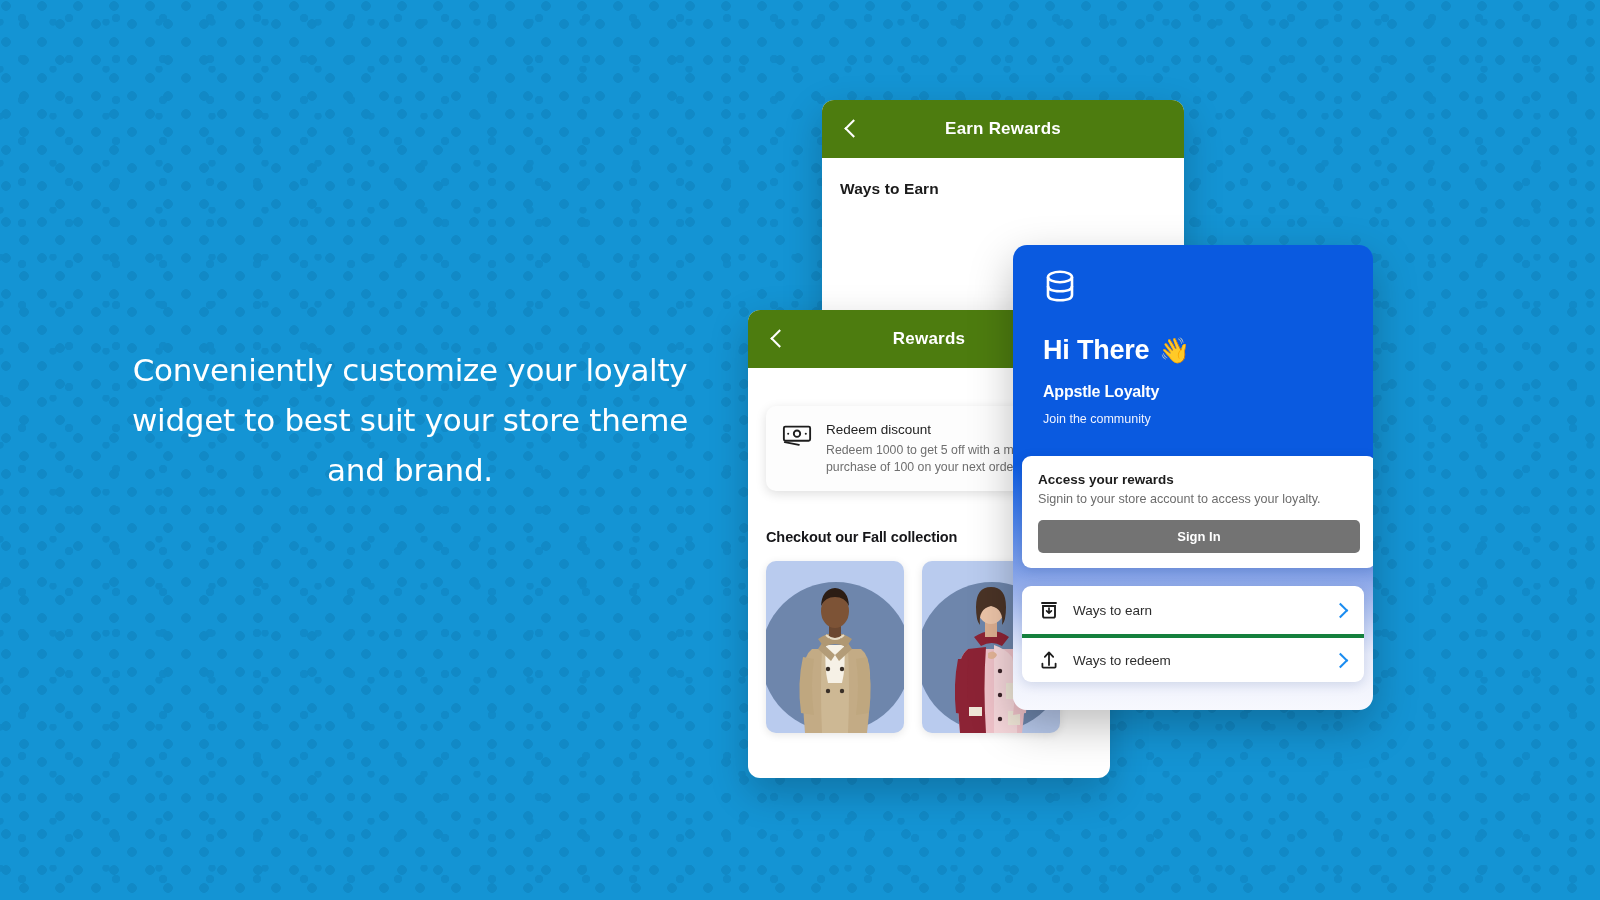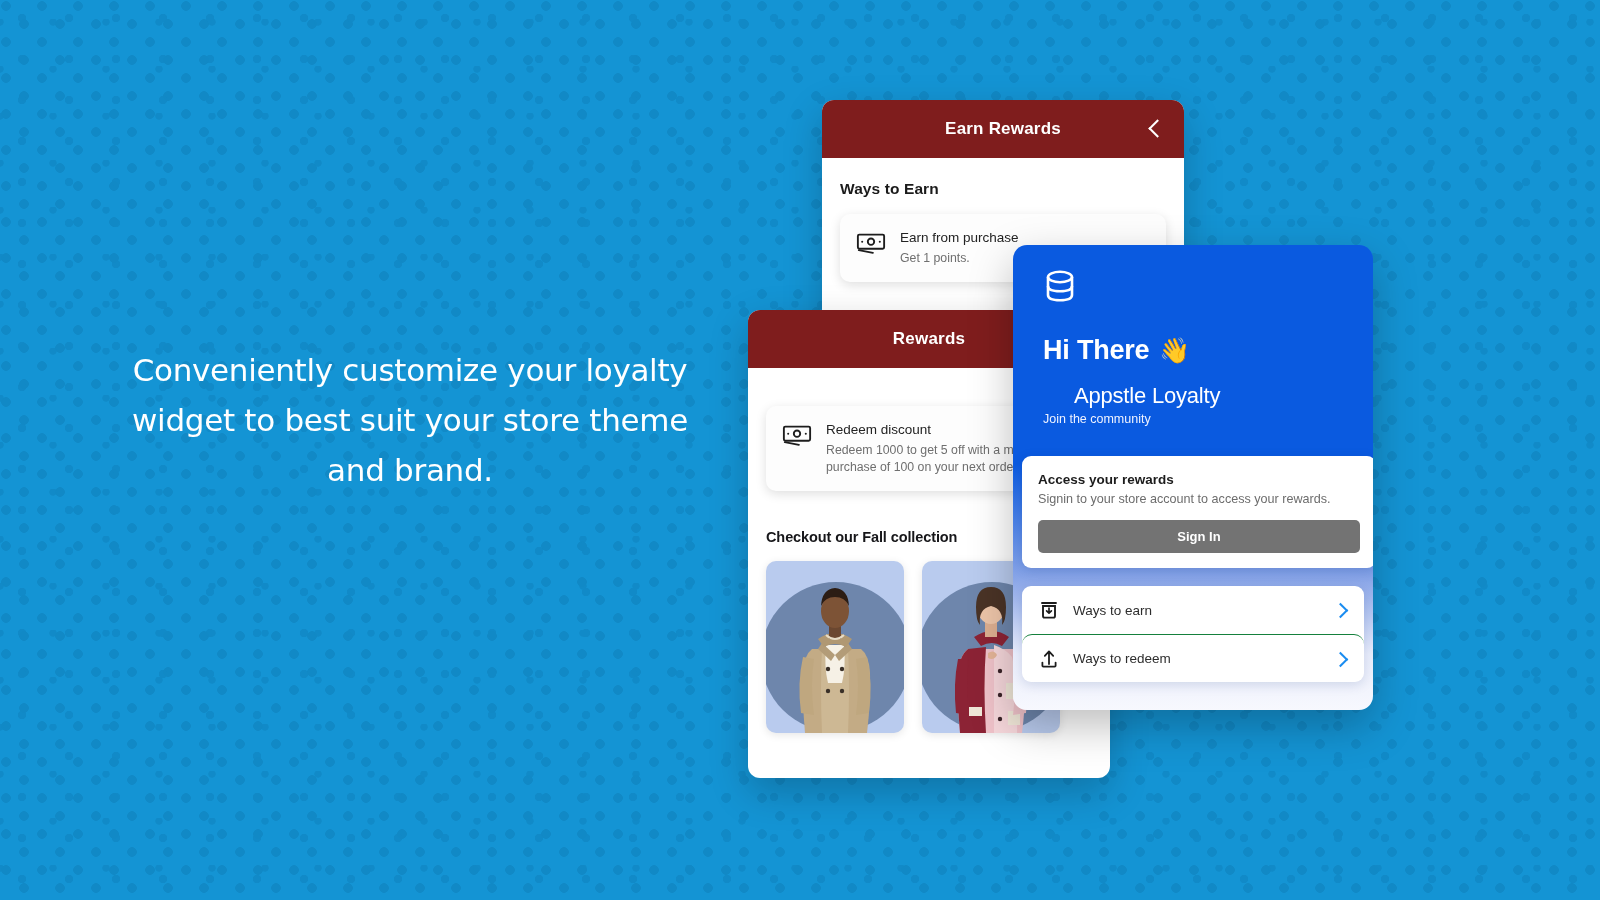--- a/index.html
+++ b/index.html
@@ -40,24 +40,23 @@
 
   
   .panel{
     position:absolute;
     background:#ffffff;
     border-radius:12px;
     overflow:hidden;
     box-shadow:0 14px 38px rgba(0,0,0,.22);
   }
   .panel-header{
-    height:58px; background:#7f1d1d;
+    height:58px; background:#4d7c0f;
     display:flex; align-items:center; padding:0 18px;
     position:relative;
-    justify-content:flex-end;
   }
   .back-chevron{
     width:22px; height:22px; flex:0 0 22px;
     position:relative;
   }
   .back-chevron::before{
     content:""; position:absolute; left:7px; top:4px;
     width:11px; height:11px;
     border-left:2.4px solid #fff; border-bottom:2.4px solid #fff;
     transform:rotate(45deg);
@@ -116,21 +115,21 @@
   }
   #widget-logo{ position:absolute; left:30px; top:23px; width:34px; height:40px; }
   #widget-greeting{
     position:absolute; left:30px; top:90px;
     color:#ffffff; font-size:27px; font-weight:700; letter-spacing:-.2px;
     display:flex; align-items:center; gap:10px;
   }
   #widget-emoji{ font-size:25px; line-height:1; }
   #widget-brand{
     position:absolute; left:30px; top:138px;
-    color:#ffffff; font-size:22px; font-weight:400; letter-spacing:-.2px;margin-left:31px;
+    color:#ffffff; font-size:16px; font-weight:700; letter-spacing:-.2px;
   }
   #widget-tagline{
     position:absolute; left:30px; top:167px;
     color:#eef2ff; font-size:12.5px; font-weight:400;
   }
   #access-card{
     position:absolute; left:9px; top:211px; width:354px;
     background:#ffffff; border-radius:9px;
     padding:16px 16px 15px 16px;
     box-shadow:0 3px 12px rgba(10,40,110,.17);
@@ -146,21 +145,21 @@
   }
   #menu-card{
     position:absolute; left:9px; top:341px; width:342px;
     background:#ffffff; border-radius:9px; overflow:hidden;
     box-shadow:0 3px 12px rgba(10,40,110,.14);
   }
   .menu-row{
     height:48px; display:flex; align-items:center; padding:0 16px;
     cursor:pointer;
   }
-  .menu-row + .menu-row{ border-top:1px solid #15803d;border-radius:10px; }
+  .menu-row + .menu-row{ border-top:4px solid #15803d; }
   .menu-icon{ flex:0 0 22px; width:22px; height:22px; margin-right:13px; }
   .menu-label{ flex:1; font-size:13.5px; color:#2d2d2d; }
   .menu-chevron{
     width:14px; height:14px; position:relative; flex:0 0 14px;
   }
   .menu-chevron::before{
     content:""; position:absolute; left:1px; top:2px;
     width:9px; height:9px;
     border-right:2.4px solid #1a8cf0; border-top:2.4px solid #1a8cf0;
     transform:rotate(45deg);
@@ -174,33 +173,20 @@
 <div id="headline">Conveniently customize your loyalty widget to best suit your store theme and brand.</div>
 
 <div class="panel" id="panel-earn">
   <div class="panel-header">
     <div class="back-chevron"></div>
     <div class="panel-title">Earn Rewards</div>
   </div>
   <div class="panel-body">
     <div class="section-title">Ways to Earn</div>
 
-    <div class="reward-card">
-      <svg class="reward-icon" viewBox="0 0 32 26">
-        <rect x="2" y="3" width="28" height="15" rx="1.5" fill="none" stroke="#1d1d1d" stroke-width="2"></rect>
-        <circle cx="16" cy="10.5" r="3.4" fill="none" stroke="#1d1d1d" stroke-width="2"></circle>
-        <circle cx="6.6" cy="10.5" r="1.1" fill="#1d1d1d"></circle>
-        <circle cx="25.4" cy="10.5" r="1.1" fill="#1d1d1d"></circle>
-        <path d="M3 19.5 L18 22.5" fill="none" stroke="#1d1d1d" stroke-width="2" stroke-linecap="round"></path>
-      </svg>
-      <div>
-        <div class="reward-text-title">Earn from purchase</div>
-        <div class="reward-text-sub">Get 1 points.</div>
-      </div>
-    </div>
   </div>
 </div>
 
 <div class="panel" id="panel-rewards">
   <div class="panel-header">
     <div class="back-chevron"></div>
     <div class="panel-title">Rewards</div>
   </div>
   <div class="panel-body">
 
@@ -300,21 +286,21 @@
   <div id="widget-greeting">
     <span>Hi There</span>
     <span id="widget-emoji">👋</span>
   </div>
 
   <div id="widget-brand">Appstle Loyalty</div>
   <div id="widget-tagline">Join the community</div>
 
   <div id="access-card">
     <div id="access-title">Access your rewards</div>
-    <div id="access-sub">Signin to your store account to access your rewards.</div>
+    <div id="access-sub">Signin to your store account to access your loyalty.</div>
     <button id="signin-btn">Sign In</button>
   </div>
 
   <div id="menu-card">
     <div class="menu-row">
       <svg class="menu-icon" viewBox="0 0 22 22">
         <path d="M4 4 h14" stroke="#1d1d1d" stroke-width="1.9" stroke-linecap="round" fill="none"></path>
         <path d="M5 7 h12 v10 a1.6 1.6 0 0 1 -1.6 1.6 h-8.8 A1.6 1.6 0 0 1 5 17 z" fill="none" stroke="#1d1d1d" stroke-width="1.9"></path>
         <path d="M11 9 v5 M8.6 11.8 L11 14.2 L13.4 11.8" fill="none" stroke="#1d1d1d" stroke-width="1.7" stroke-linecap="round" stroke-linejoin="round"></path>
       </svg>

